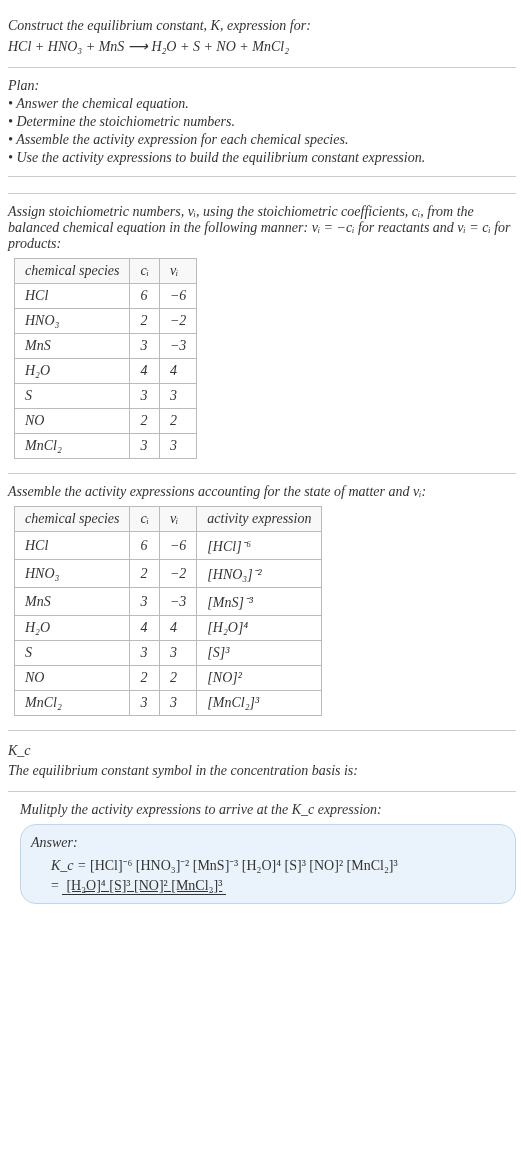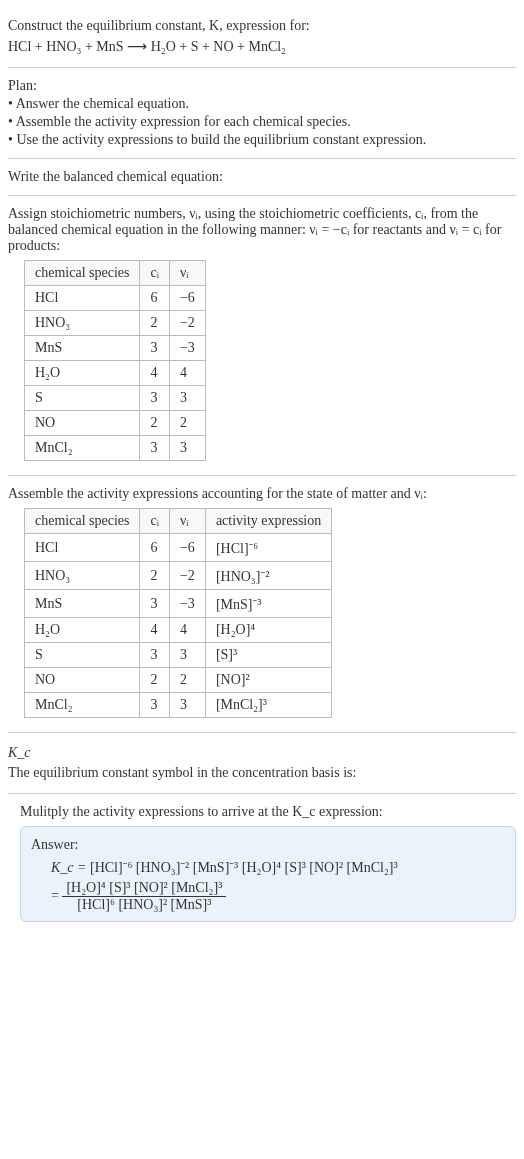--- a/index.html
+++ b/index.html
@@ -10,68 +10,69 @@
     color: #333;
     background: #fff;
     width: 524px;
     box-sizing: border-box;
   }
   .section {
     border-bottom: 1px solid #ccc;
     padding: 8px 0;
   }
   .section:last-of-type { border-bottom: none; margin-left: 12px; }
-  p { margin: 2px 0; }
+  p { margin: 2px 0; font-style: italic; }
   .equation { margin: 4px 0; }
   table {
     border-collapse: collapse;
-    margin: 6px 16px;
+    margin: 6px 6px;
+    font-style: italic;
   }
   th, td {
     border: 1px solid #bbb;
     padding: 4px 10px;
     text-align: left;
     font-weight: normal;
   }
   th { background: #f8f8f8; }
   .answer-box {
     background: #eaf3fb;
     border: 1px solid #bcd8ee;
-    border-radius: 6px;
+    border-radius: 16px;
     padding: 8px 10px;
     margin-top: 6px;
   }
   .symbol-line { margin: 4px 0; }
   .ital { font-style: italic; }
   .frac {
     display: inline-block;
     vertical-align: middle;
     text-align: center;
   }
-  .frac .num { display:block; border-bottom:1px solid #333; padding:0 4px; }
+  .frac .num { display:block; border-bottom:1px solid #333; padding:0 4px;text-decoration:underline; }
   .frac .den { display:block; padding:0 4px; }
   .kc-line { margin:4px 0 0 20px; }
 </style>
 </head>
 <body>
 
 <div class="section">
   <p>Construct the equilibrium constant, K, expression for:</p>
   <p class="equation">HCl + HNO₃ + MnS ⟶ H₂O + S + NO + MnCl₂</p>
 </div>
 
 <div class="section">
   <p>Plan:</p>
   <p>• Answer the chemical equation.</p>
+  <p>• Determine the stoichiometric numbers.</p>
   <p>• Assemble the activity expression for each chemical species.</p>
   <p>• Use the activity expressions to build the equilibrium constant expression.</p>
 </div>
 
 <div class="section">
-  <p>Write the balanced chemical equation:</p>
 </div>
 
 <div class="section">
   <p>Assign stoichiometric numbers, νᵢ, using the stoichiometric coefficients, cᵢ, from the balanced chemical equation in the following manner: νᵢ = −cᵢ for reactants and νᵢ = cᵢ for products:</p>
   <table>
     <tbody>
         <tr>
       <th>chemical species</th>
       <th>cᵢ</th>
       <th>νᵢ</th>
@@ -181,17 +182,16 @@
   <div class="answer-box">
     <p>Answer:</p>
     <div class="kc-line">
       <span class="ital">K_c =</span>
       <span>[HCl]⁻⁶ [HNO₃]⁻² [MnS]⁻³ [H₂O]⁴ [S]³ [NO]² [MnCl₂]³</span>
     </div>
     <div class="kc-line">
       <span>=</span>
       <span class="frac">
         <span class="num">[H₂O]⁴ [S]³ [NO]² [MnCl₂]³</span>
-        <span class="den">[HCl]⁶ [HNO₃]² [MnS]³</span>
       </span>
     </div>
   </div>
 </div>
 
 </body></html>

